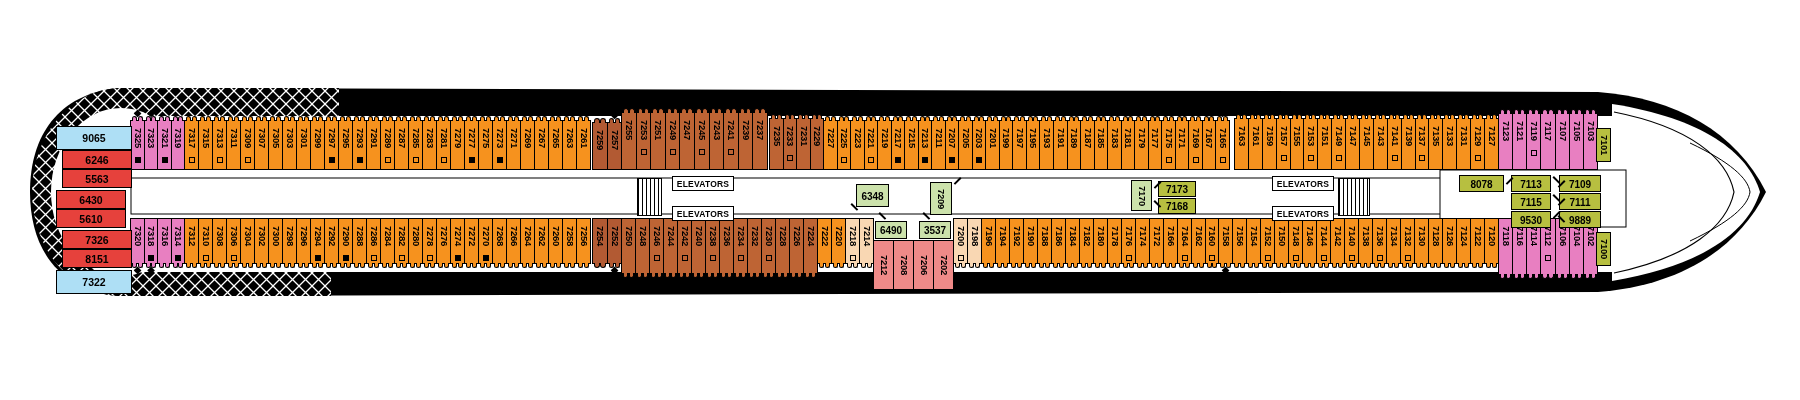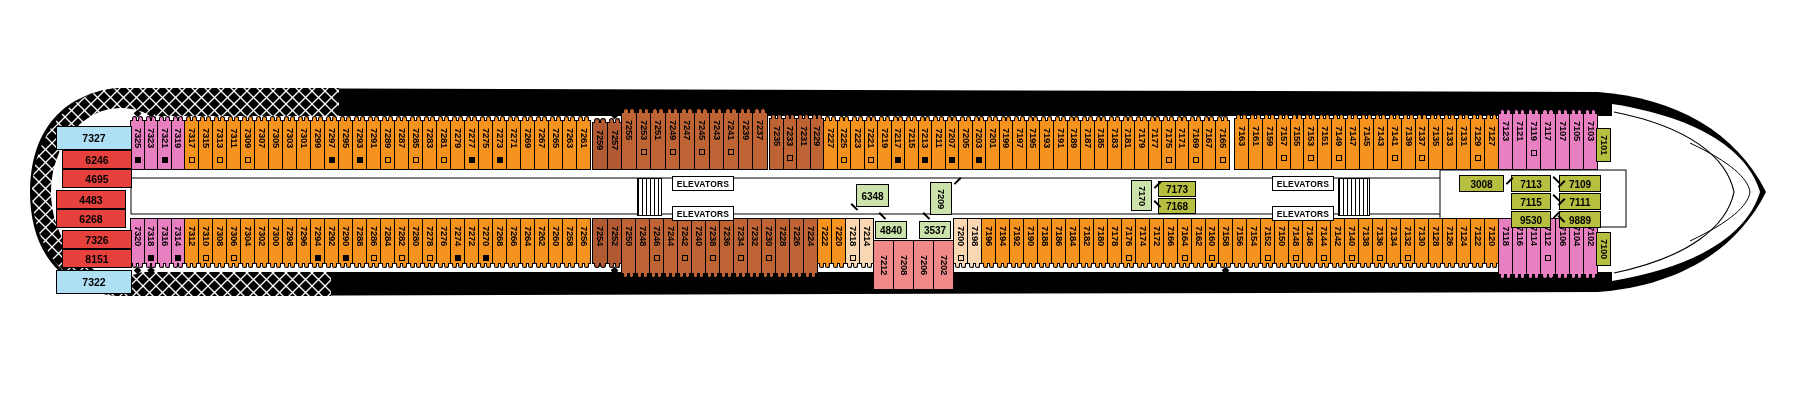--- a/index.html
+++ b/index.html
@@ -1169,66 +1169,66 @@
       <div class="bump b" style="left: 6%; width: 42%; background: rgb(232, 127, 193);"></div>
       <div class="bump b" style="left: 52%; width: 42%; background: rgb(232, 127, 193);"></div>
       <span class="num">7104</span>
     </div>
     <div class="cabin" style="left: 1583px; top: 218px; width: 15px; height: 57px; background: rgb(232, 127, 193);">
       <div class="bump b" style="left: 6%; width: 42%; background: rgb(232, 127, 193);"></div>
       <div class="bump b" style="left: 52%; width: 42%; background: rgb(232, 127, 193);"></div>
       <span class="num">7102</span>
     </div>
     <div class="sterncab" style="left: 56px; top: 126px; width: 76px; height: 24px; background: rgb(174, 223, 245);">
-      <span class="hnum">7327</span>
+      <span class="hnum">9065</span>
     </div>
     <div class="sterncab" style="left: 62px; top: 150px; width: 70px; height: 19px; background: rgb(230, 65, 60);">
       <span class="hnum">6246</span>
     </div>
     <div class="sterncab" style="left: 62px; top: 169px; width: 70px; height: 19px; background: rgb(230, 65, 60);">
-      <span class="hnum">4695</span>
+      <span class="hnum">5563</span>
     </div>
     <div class="sterncab" style="left: 56px; top: 190px; width: 70px; height: 19px; background: rgb(230, 65, 60);">
-      <span class="hnum">4483</span>
+      <span class="hnum">6430</span>
     </div>
     <div class="sterncab" style="left: 56px; top: 209px; width: 70px; height: 19px; background: rgb(230, 65, 60);">
-      <span class="hnum">6268</span>
+      <span class="hnum">5610</span>
     </div>
     <div class="sterncab" style="left: 62px; top: 230px; width: 70px; height: 19px; background: rgb(230, 65, 60);">
       <span class="hnum">7326</span>
     </div>
     <div class="sterncab" style="left: 62px; top: 249px; width: 70px; height: 19px; background: rgb(230, 65, 60);">
       <span class="hnum">8151</span>
     </div>
     <div class="sterncab" style="left: 56px; top: 270px; width: 76px; height: 24px; background: rgb(174, 223, 245);">
       <span class="hnum">7322</span>
     </div>
     <div class="midcab" style="left: 856px; top: 184px; width: 33px; height: 23px; background: rgb(204, 226, 171);">
       <span class="hnum">6348</span>
     </div>
     <div class="midcab" style="left: 930px; top: 182px; width: 22px; height: 33px; background: rgb(204, 226, 171);">
       <span class="vnum">7209</span>
     </div>
     <div class="midcab" style="left: 875px; top: 221px; width: 32px; height: 18px; background: rgb(204, 226, 171);">
-      <span class="hnum">4840</span>
+      <span class="hnum">6490</span>
     </div>
     <div class="midcab" style="left: 919px; top: 221px; width: 32px; height: 18px; background: rgb(204, 226, 171);">
       <span class="hnum">3537</span>
     </div>
     <div class="midcab" style="left: 1131px; top: 180px; width: 21px; height: 31px; background: rgb(204, 226, 171);">
       <span class="vnum">7170</span>
     </div>
     <div class="midcab" style="left: 1158px; top: 181px; width: 38px; height: 16px; background: rgb(183, 191, 64);">
       <span class="hnum">7173</span>
     </div>
     <div class="midcab" style="left: 1158px; top: 198px; width: 38px; height: 16px; background: rgb(183, 191, 64);">
       <span class="hnum">7168</span>
     </div>
     <div class="midcab" style="left: 1459px; top: 175px; width: 45px; height: 17px; background: rgb(183, 191, 64);">
-      <span class="hnum">3008</span>
+      <span class="hnum">8078</span>
     </div>
     <div class="midcab" style="left: 1511px; top: 175px; width: 40px; height: 17px; background: rgb(183, 191, 64);">
       <span class="hnum">7113</span>
     </div>
     <div class="midcab" style="left: 1559px; top: 175px; width: 42px; height: 17px; background: rgb(183, 191, 64);">
       <span class="hnum">7109</span>
     </div>
     <div class="midcab" style="left: 1511px; top: 193px; width: 40px; height: 17px; background: rgb(183, 191, 64);">
       <span class="hnum">7115</span>
     </div>

